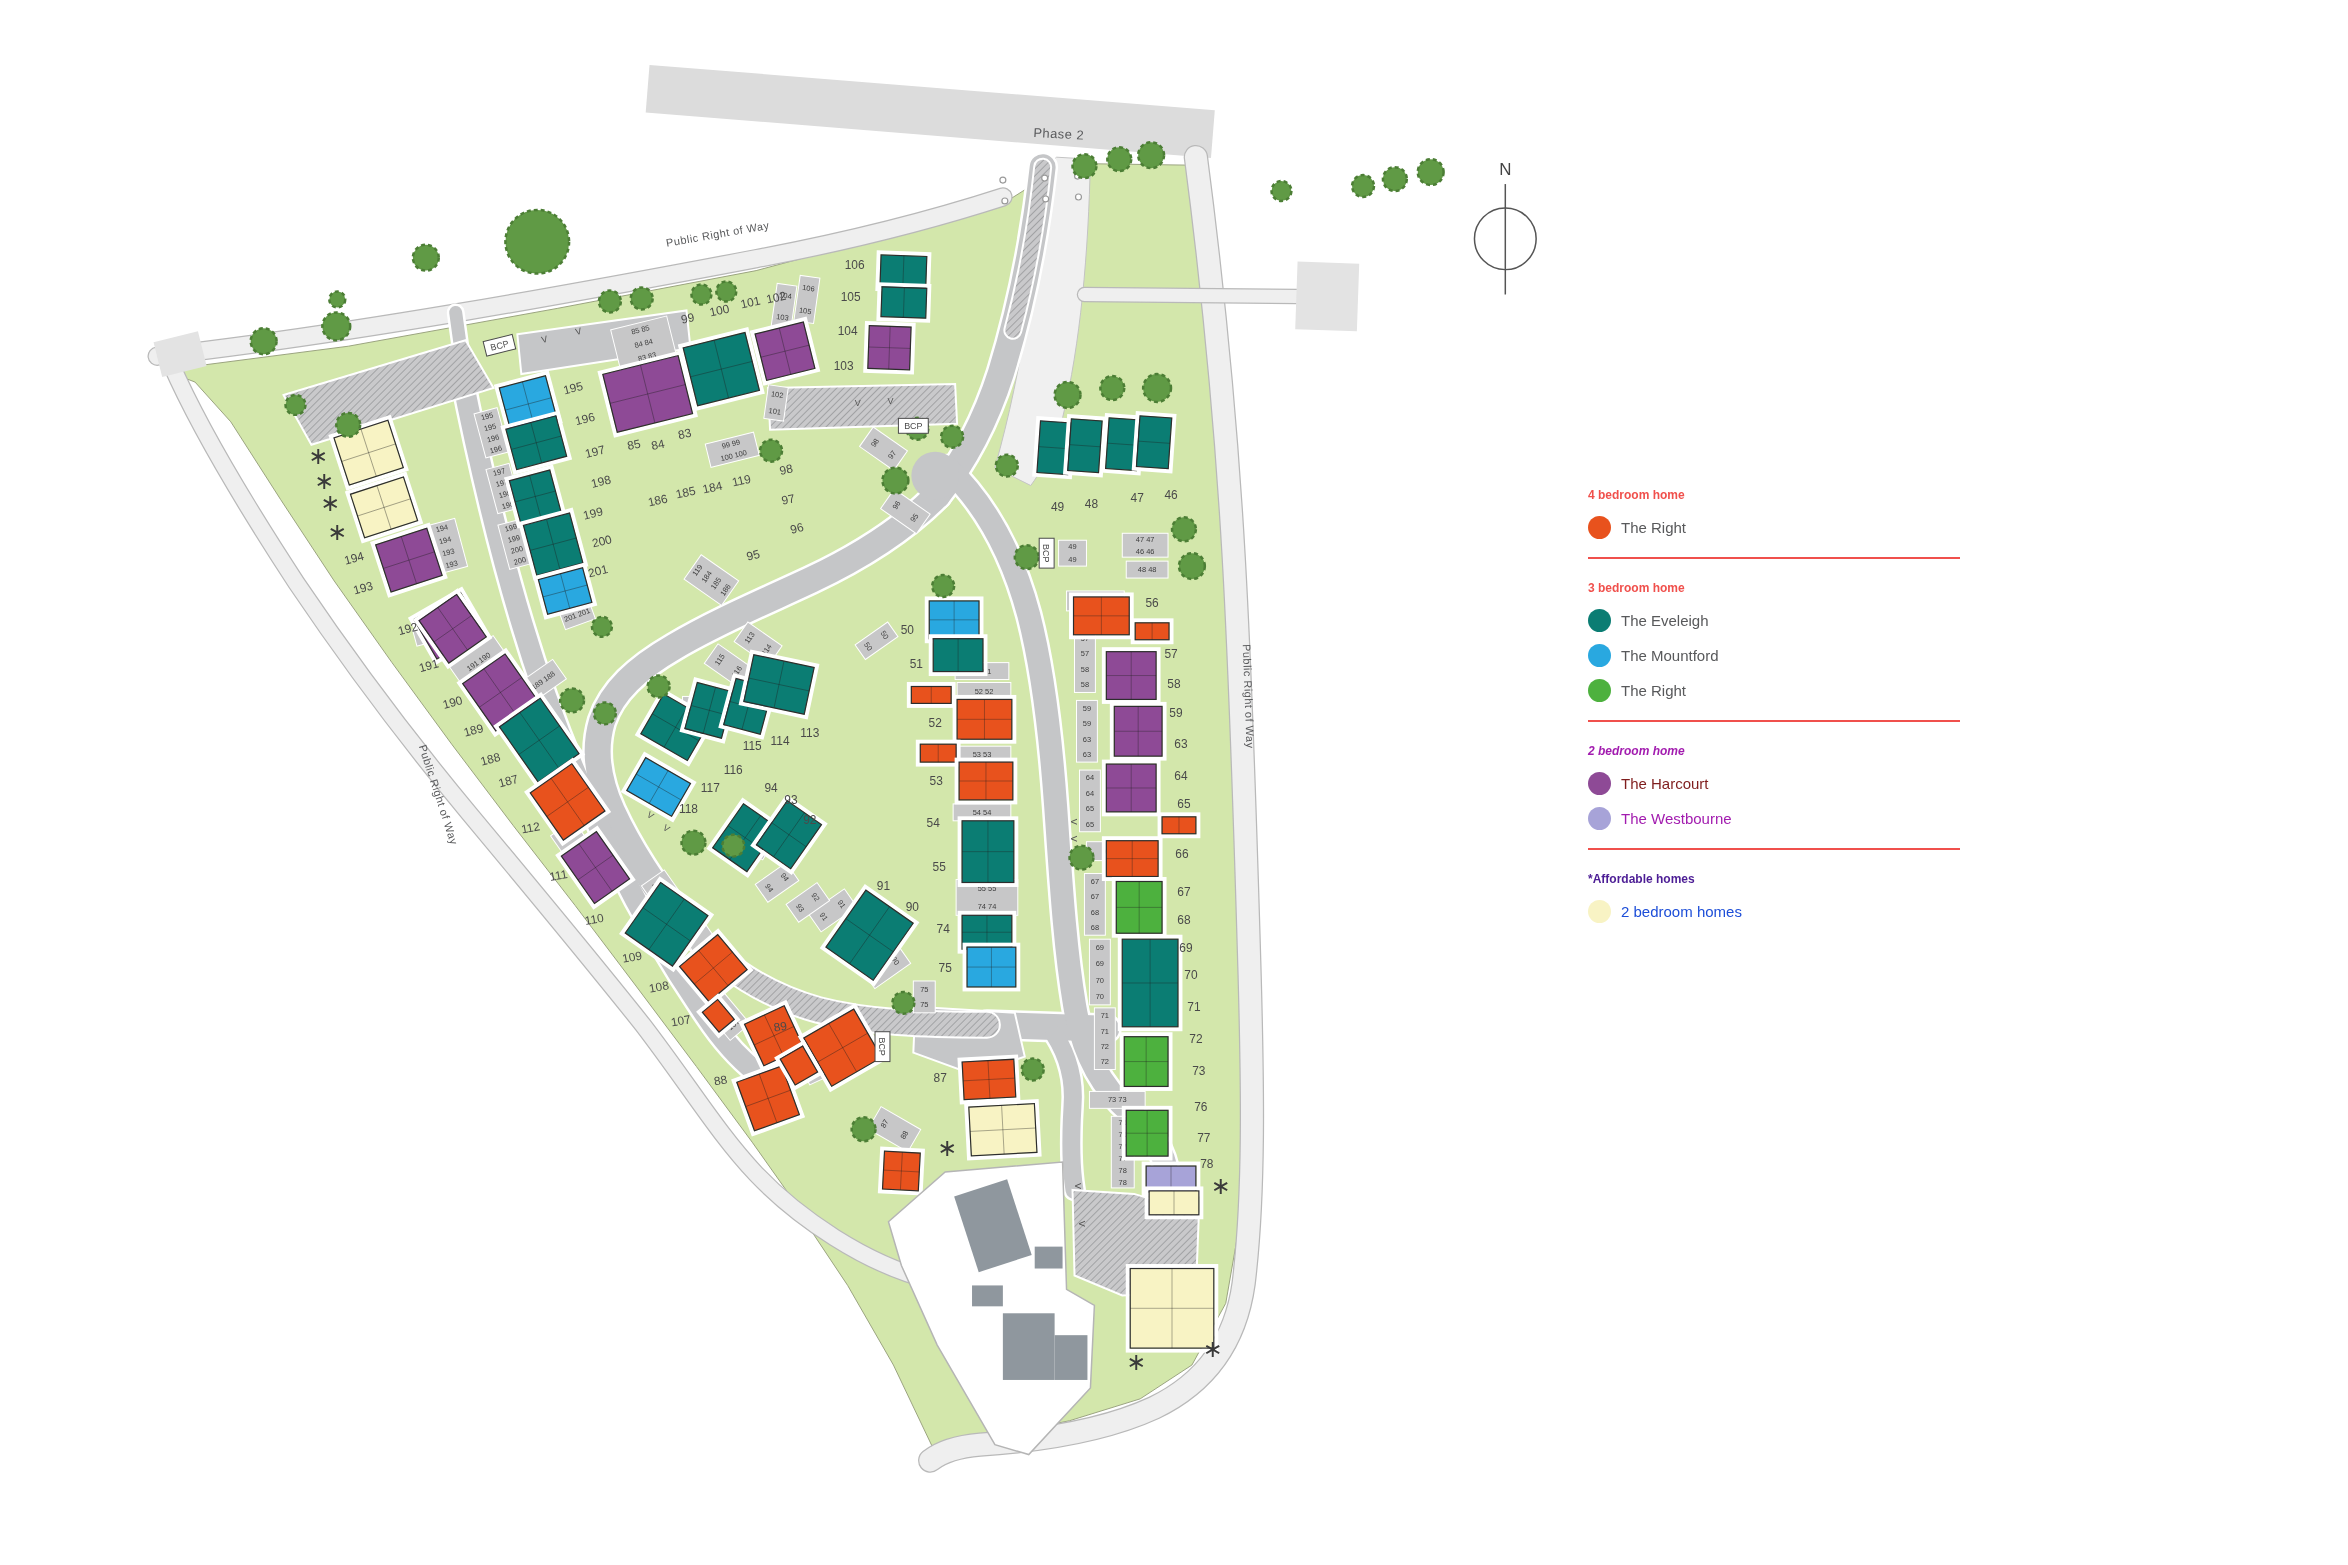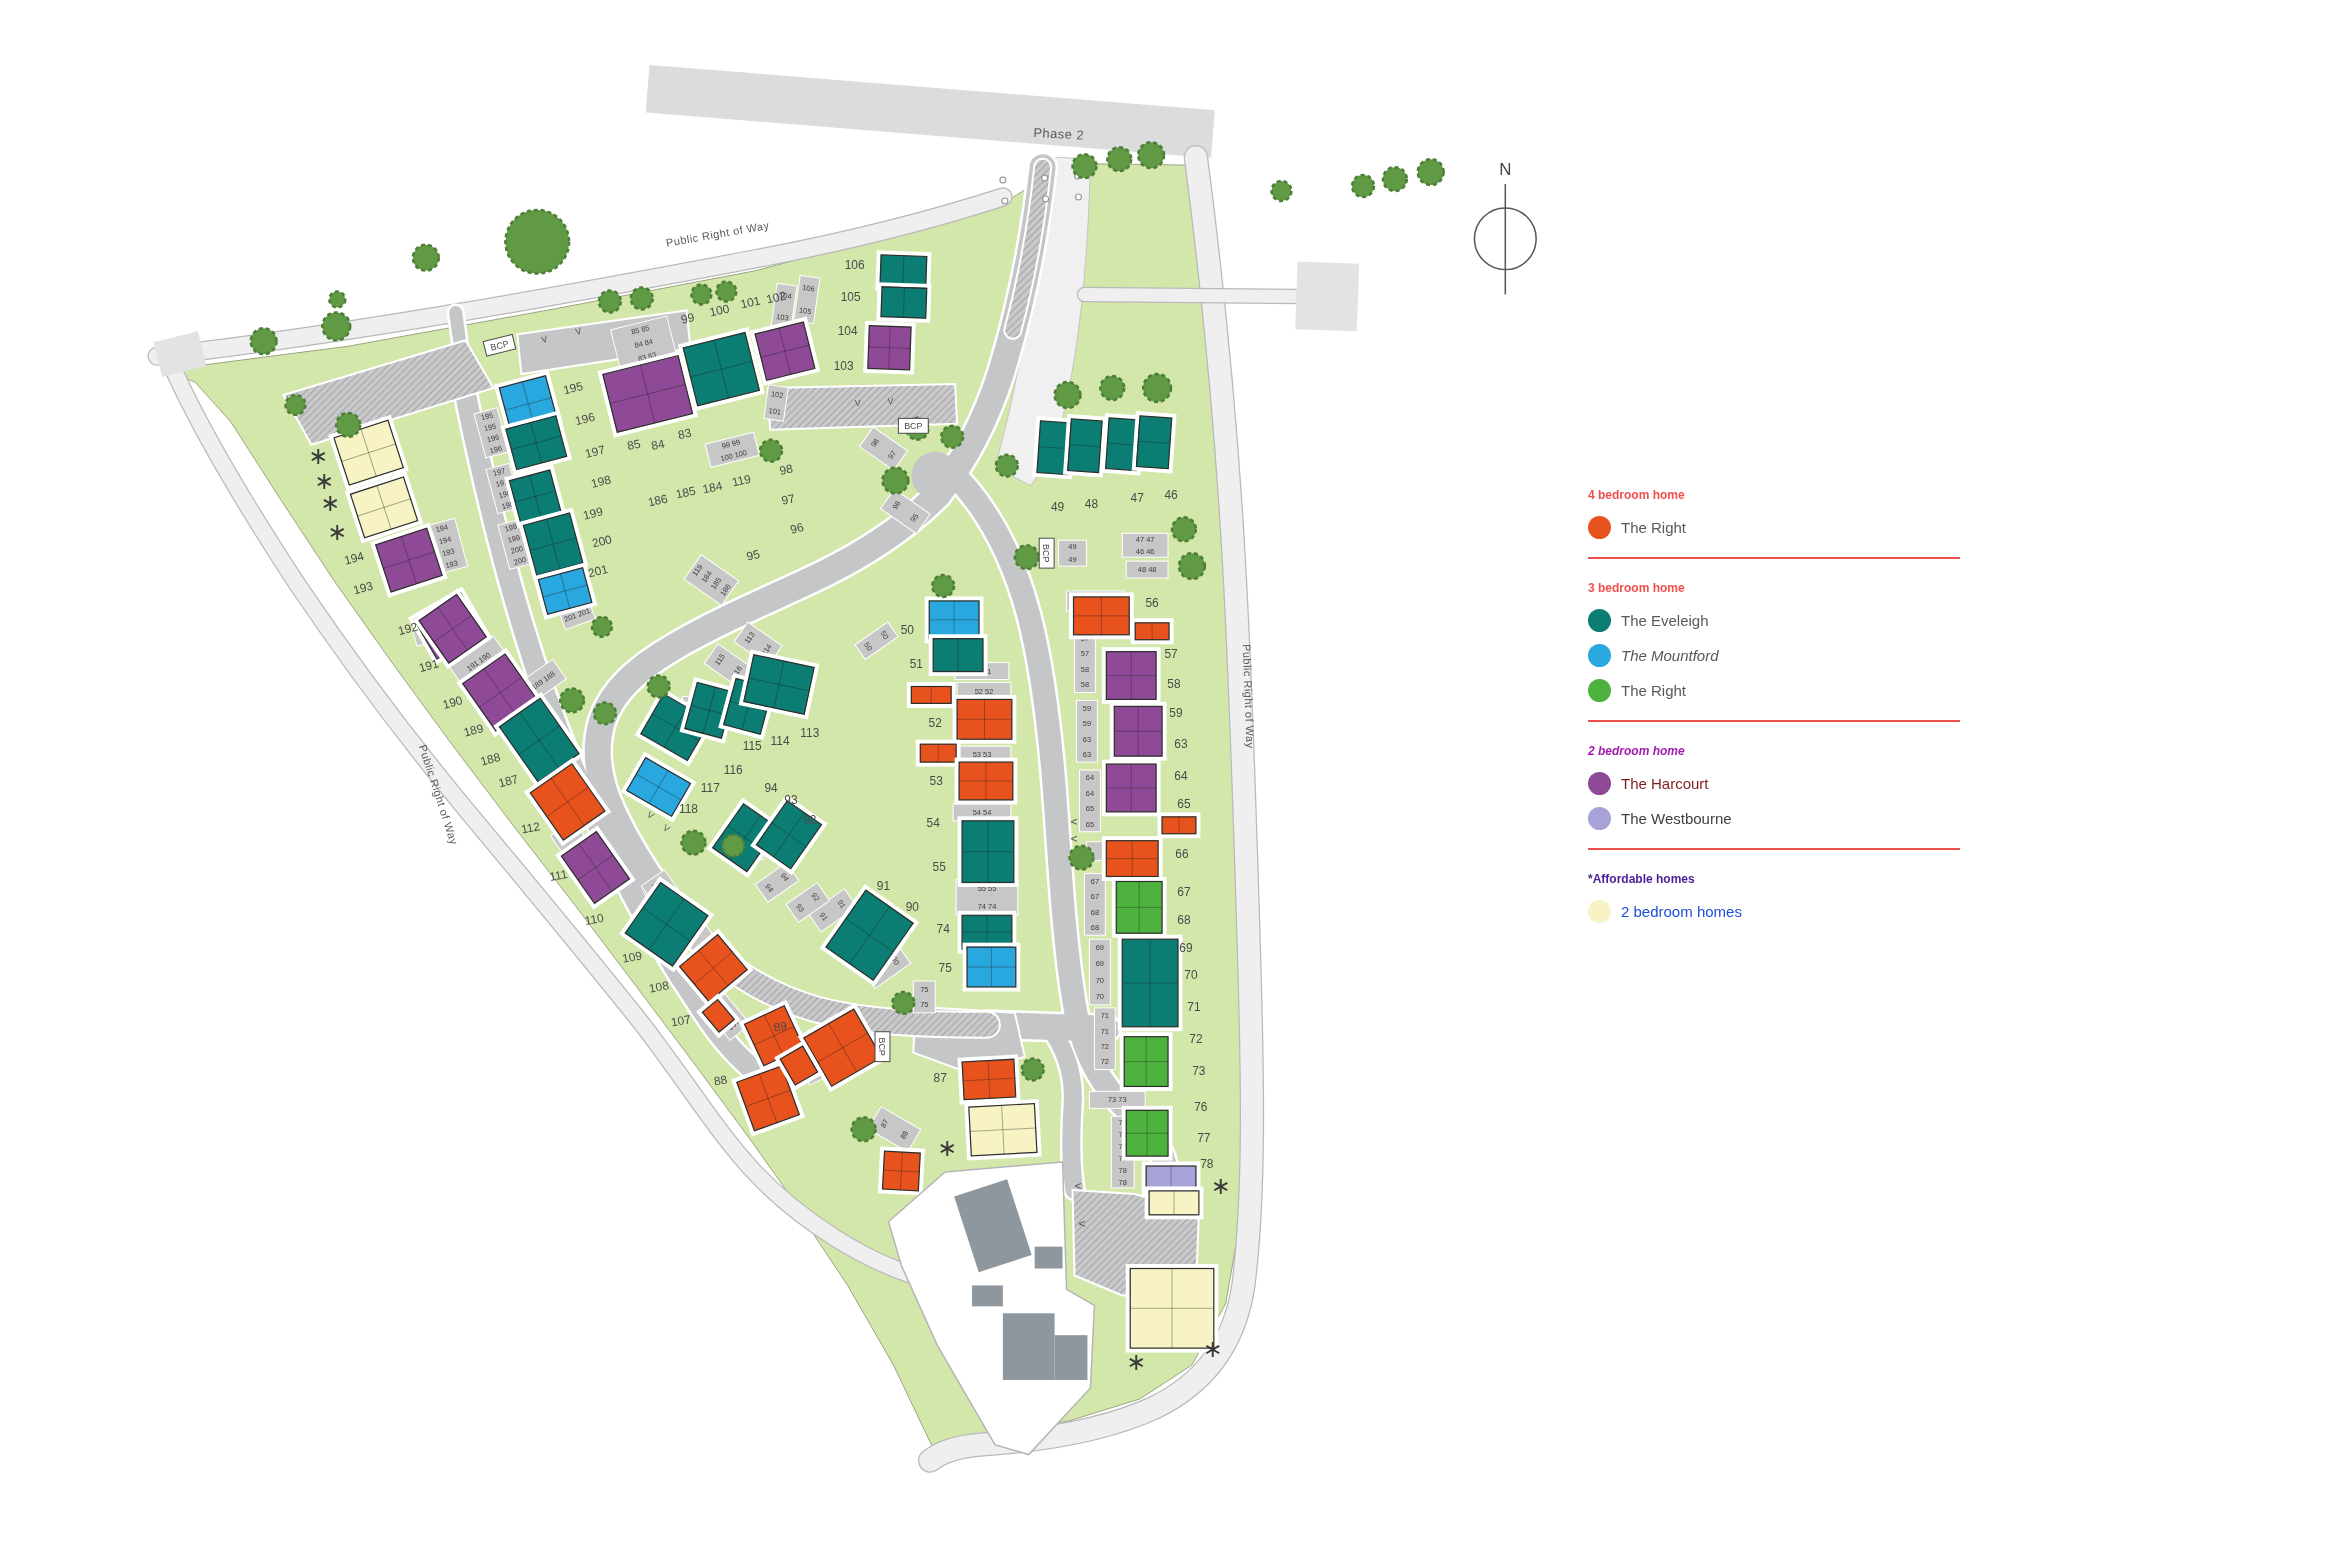--- a/index.html
+++ b/index.html
@@ -893,35 +893,35 @@
         <span class="lg-label" style="color: rgb(88, 89, 91);">The Right</span>
       </div>
       <div class="lg-div" style="border-color: rgb(240, 80, 76);"></div>
       <div class="lg-head" style="color: rgb(240, 80, 76);">3 bedroom home</div>
       <div class="lg-item">
         <span class="lg-dot" style="background: rgb(11, 125, 115);"></span>
         <span class="lg-label" style="color: rgb(88, 89, 91);">The Eveleigh</span>
       </div>
       <div class="lg-item">
         <span class="lg-dot" style="background: rgb(41, 168, 224);"></span>
-        <span class="lg-label" style="color: rgb(88, 89, 91); font-style: italic;">The Mountford</span>
+        <span class="lg-label" style="color: rgb(88, 89, 91);">The Mountford</span>
       </div>
       <div class="lg-item">
         <span class="lg-dot" style="background: rgb(77, 177, 62);"></span>
         <span class="lg-label" style="color: rgb(88, 89, 91);">The Right</span>
       </div>
       <div class="lg-div" style="border-color: rgb(240, 80, 76);"></div>
       <div class="lg-head" style="color: #a21caf; font-style: italic;">2 bedroom home</div>
       <div class="lg-item">
         <span class="lg-dot" style="background: rgb(142, 74, 150);"></span>
         <span class="lg-label" style="color: #7f1d1d;">The Harcourt</span>
       </div>
       <div class="lg-item">
         <span class="lg-dot" style="background: rgb(167, 163, 216);"></span>
-        <span class="lg-label" style="color: #404040;">The Westbourne</span>
+        <span class="lg-label" style="color: #a21caf;">The Westbourne</span>
       </div>
       <div class="lg-div" style="border-color: rgb(240, 80, 76);"></div>
       <div class="lg-head" style="color: #4c1d95;">*Affordable homes</div>
       <div class="lg-item">
         <span class="lg-dot" style="background: rgb(248, 243, 196);"></span>
         <span class="lg-label" style="color: #1d4ed8;">2 bedroom homes</span>
       </div>
     </div>
 </div>
 

